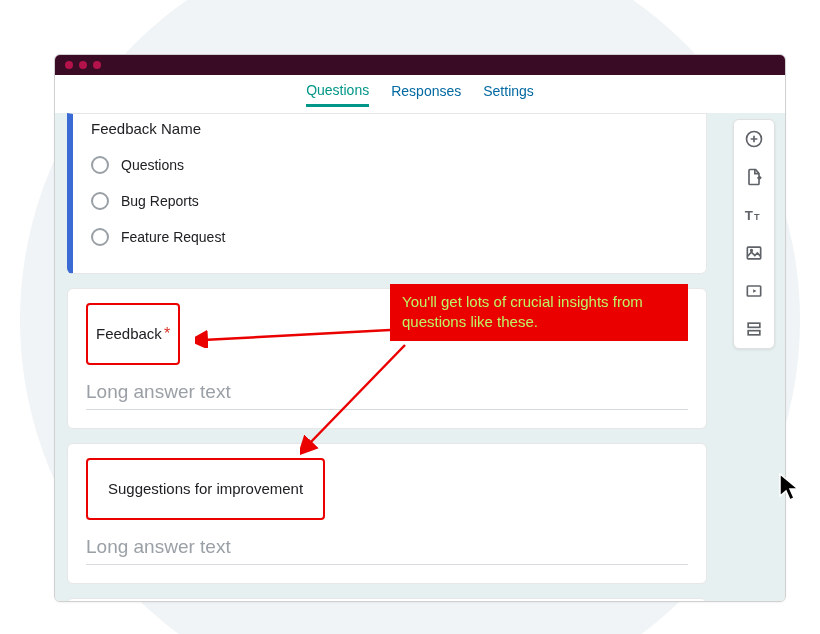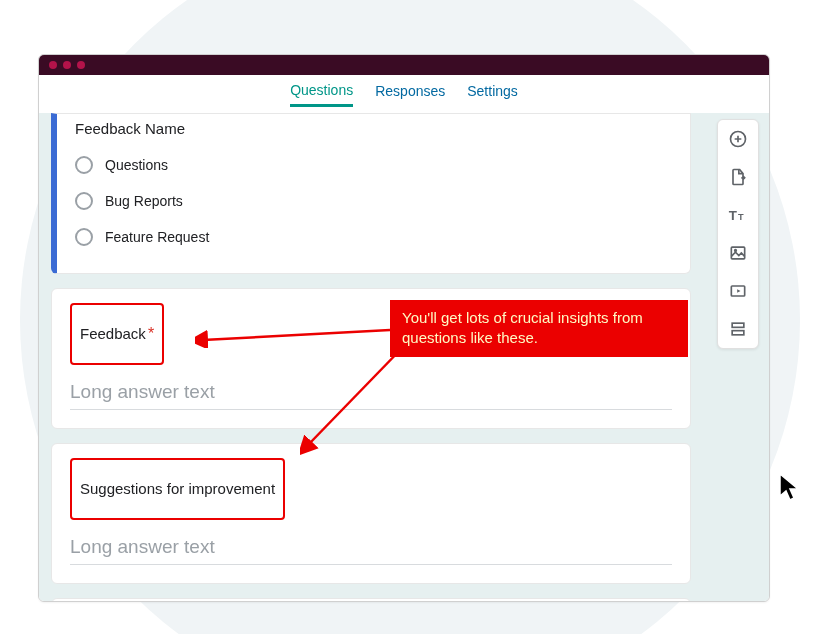--- a/index.html
+++ b/index.html
@@ -17,21 +17,21 @@
     height: 780px;
     border-radius: 50%;
     background: #f0f4f6;
     top: -70px;
     left: 20px;
     z-index: 0;
   }
   .browser-window {
     position: absolute;
     top: 54px;
-    left: 38px;
+    left: 54px;
     width: 732px;
     height: 548px;
     background: #fff;
     border: 1px solid #d0d0d0;
     border-radius: 6px;
     overflow: hidden;
     z-index: 2;
     box-shadow: 0 1px 2px rgba(0,0,0,0.05);
   }
   .titlebar {
@@ -135,26 +135,26 @@
   }
   .tool-icon {
     width: 22px; height: 22px;
     color: #5f6368;
     display: flex; align-items: center; justify-content: center;
     cursor: pointer;
   }
   .callout {
     position: absolute;
     background: #eb0000;
-    color: #fef9c3;
+    color: #bef264;
     font-size: 15px;
     font-weight: 500;
     padding: 8px 12px;
     line-height: 1.35;
-    top: 300px;
+    top: 284px;
     left: 390px;
     width: 298px;
     z-index: 5;
   }
   .cursor {
     position: absolute;
     top: 472px;
     left: 778px;
     z-index: 6;
   }
@@ -198,21 +198,21 @@
 
     <div class="card normal">
       <div class="redbox">
         <span class="q-title" style="margin:0;">Feedback</span><span class="star">*</span>
       </div>
       <div class="placeholder-line">Long answer text</div>
     </div>
 
     <div class="card normal">
       <div class="redbox">
-        <span class="q-title" style="margin:0;">Suggestions for improvement</span>
+        <span class="q-title" style="margin:12px;">Suggestions for improvement</span>
       </div>
       <div class="placeholder-line">Long answer text</div>
     </div>
 
     <div class="card normal" style="padding-bottom:8px;">
       <div class="q-title" style="margin-bottom:0;">Name</div>
     </div>
 
     <div class="side-toolbar">
       <div class="tool-icon">

